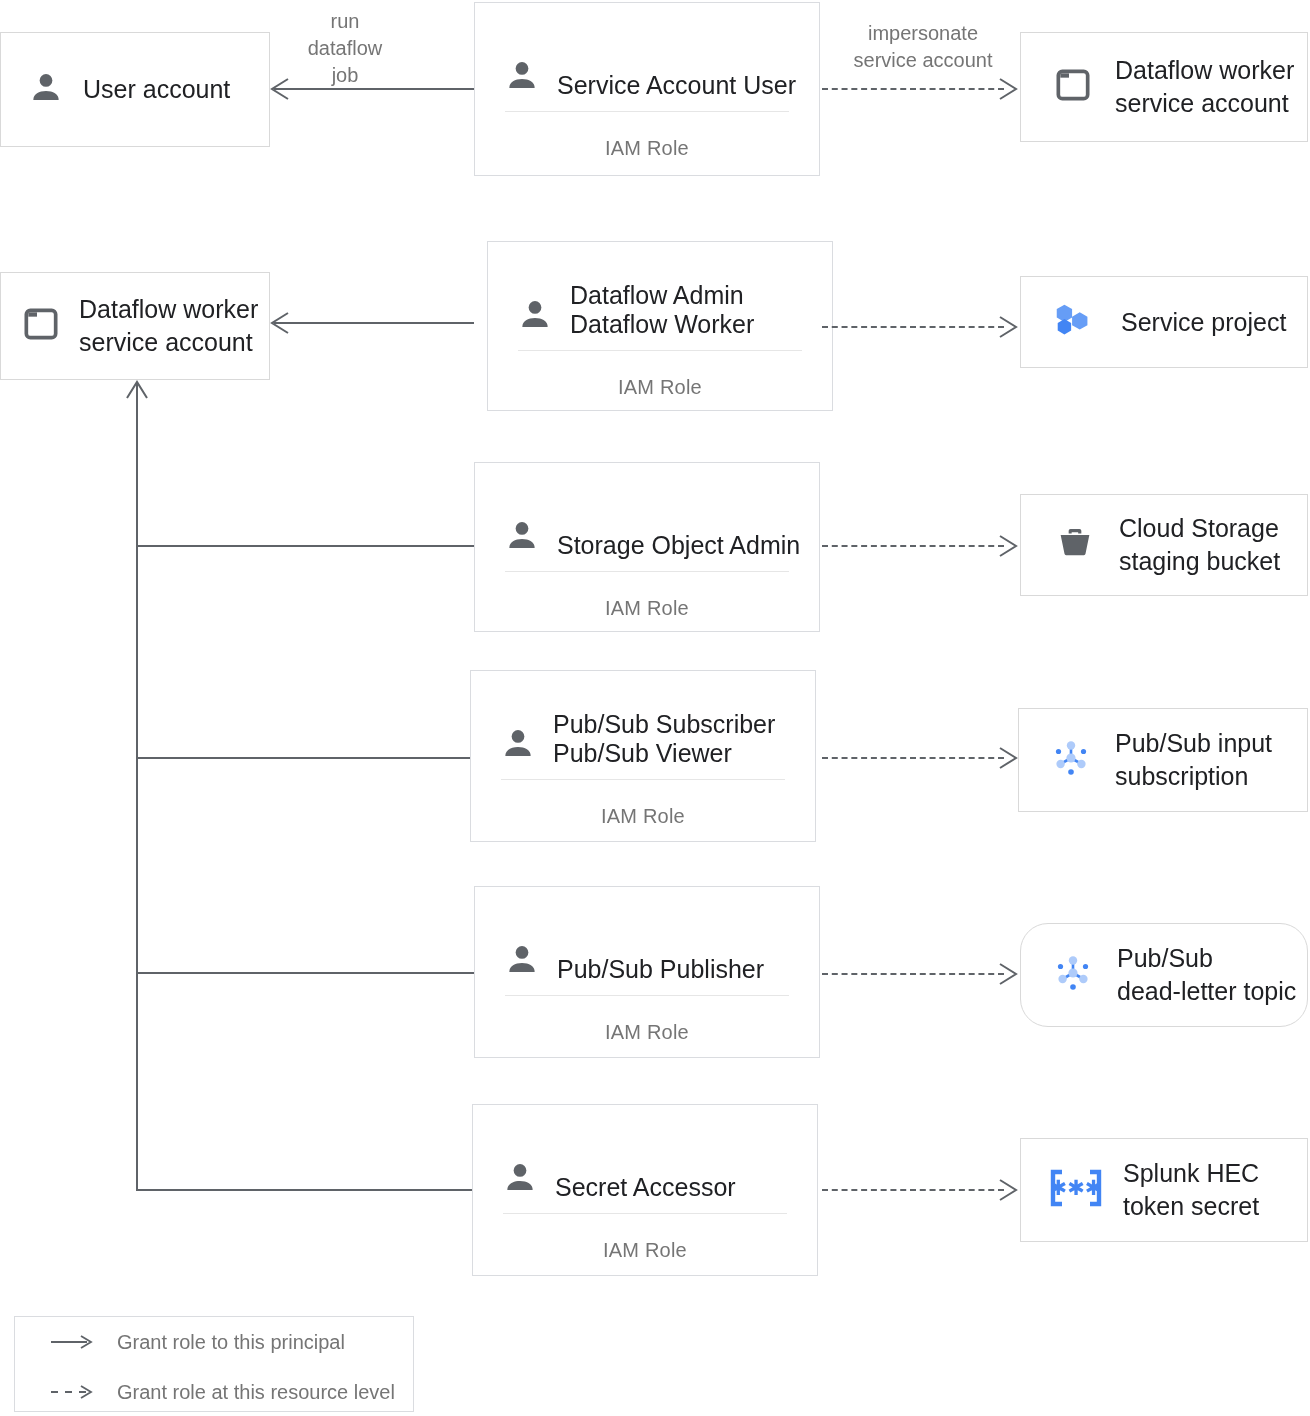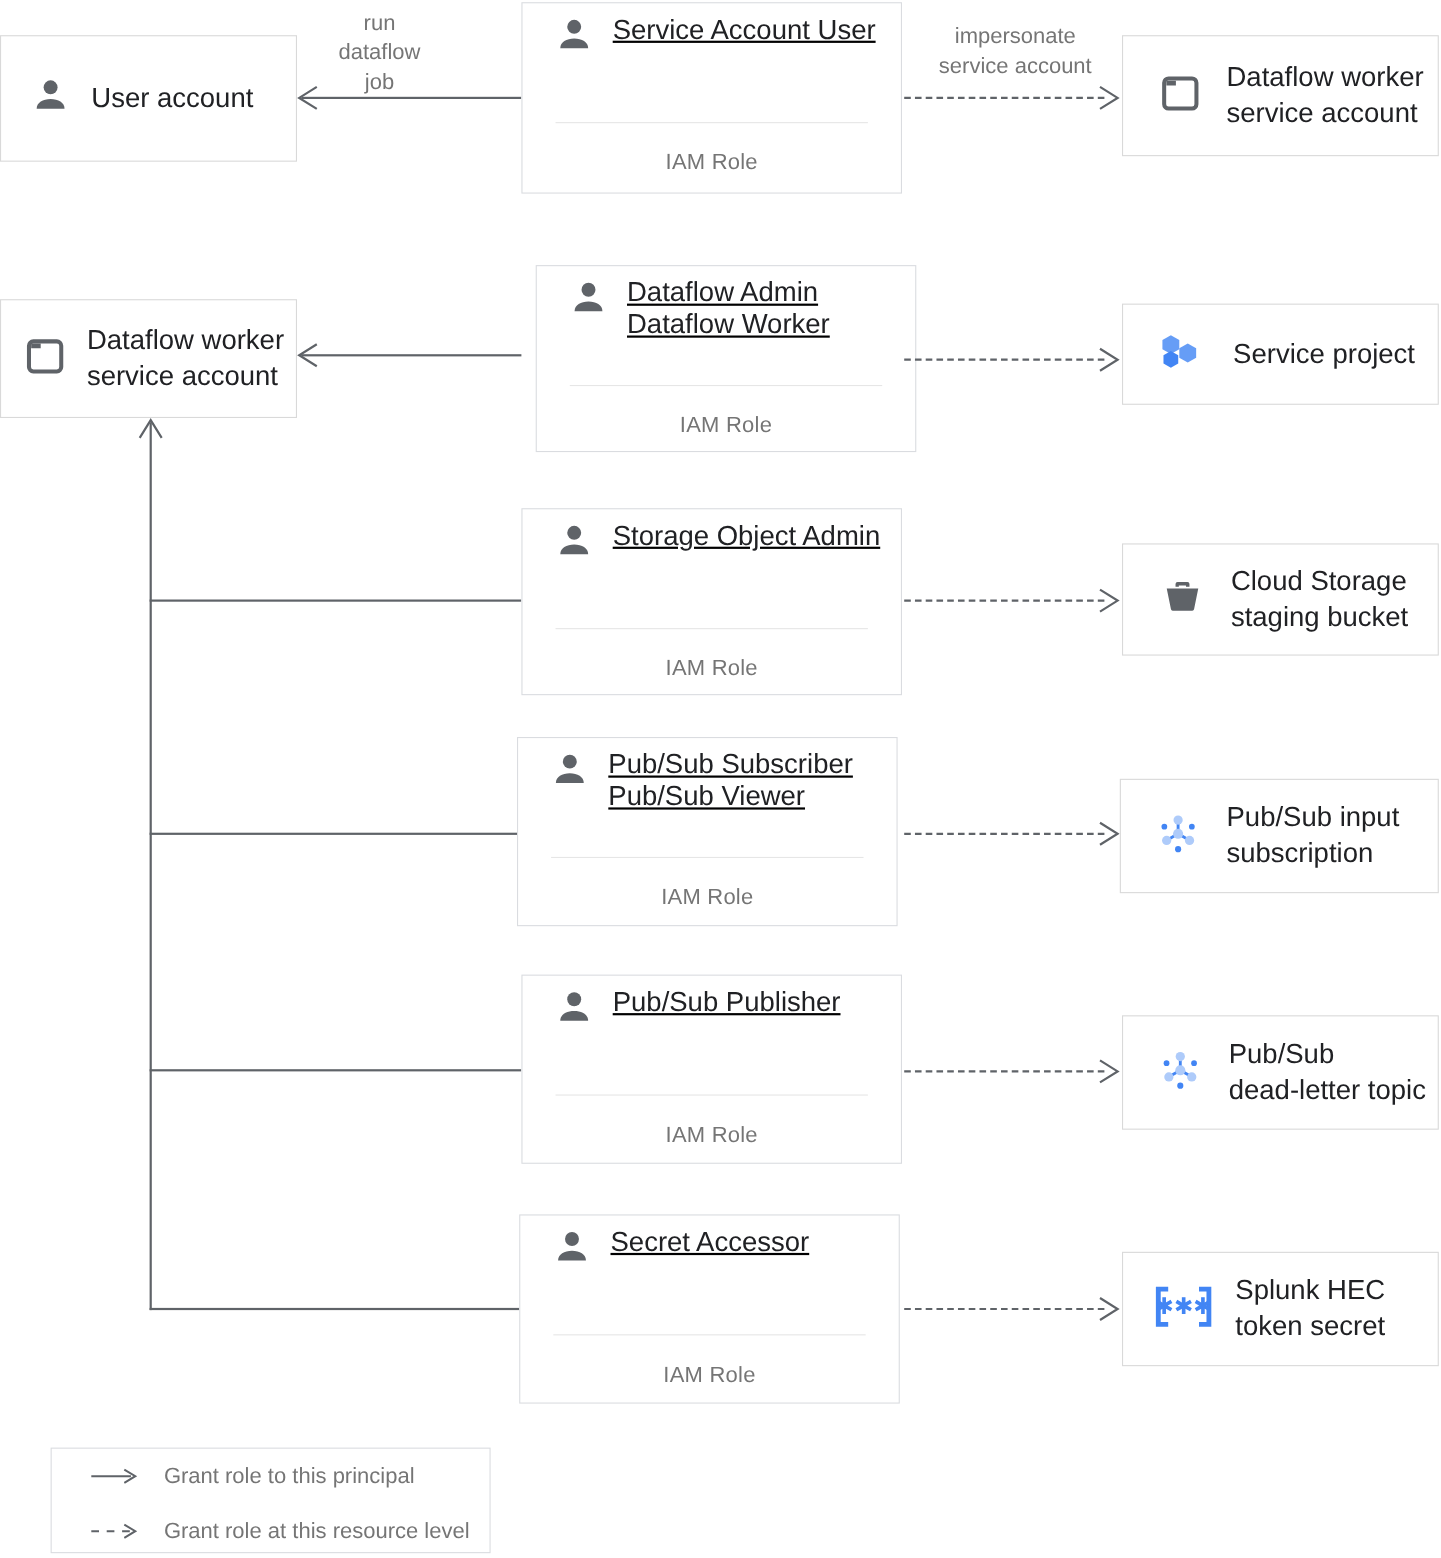--- a/index.html
+++ b/index.html
@@ -44,26 +44,25 @@
 
   
   .role-card {
     position: absolute;
     border: 1px solid #dadce0;
     background: #ffffff;
     box-sizing: border-box;
   }
   .role-top {
     display: flex;
-    align-items: flex-start;
+    align-items: flex-end;
     gap: 16px;
     padding-left: 28px;
     height: 86px;
     margin-top: 10px;
-    text-decoration: underline;
   }
   .role-title {
     font-size: 25px;
     color: #202124;
     line-height: 1.14;
     white-space: pre-line;
   }
   .role-divider {
     height: 1px;
     background: #e6e6e6;
@@ -327,21 +326,21 @@
     </div>
     <div class="role-divider"></div>
     <div class="role-sub">IAM Role</div>
   </div>
 
   <div class="dash-h" style="left:822px; top:973px; width:182px;"></div>
   <svg class="abs" style="left:998px; top:962px;" width="22" height="24" viewBox="0 0 22 24">
     <path d="M2 2 L18 12 L2 22" fill="none" stroke="#5f6368" stroke-width="2"></path>
   </svg>
 
-  <div class="node-box" style="left:1020px; top:923px; width:288px; height:104px;">
+  <div class="node-box" style="left:1020px; top:923px; width:288px; height:104px;border-radius:28px;">
     <div class="node-inner" style="padding-left:28px; gap:20px;">
       <span class="icon">
         <svg width="48" height="48" viewBox="0 0 48 48">
           <line x1="24" y1="13" x2="24" y2="24" stroke="#4285f4" stroke-width="2.6"></line>
           <line x1="24" y1="24" x2="14.5" y2="29.5" stroke="#4285f4" stroke-width="2.6"></line>
           <line x1="24" y1="24" x2="33.5" y2="29.5" stroke="#4285f4" stroke-width="2.6"></line>
           <circle cx="24" cy="24" r="4.6" fill="#aecbfa"></circle>
           <circle cx="24" cy="11.5" r="4.2" fill="#aecbfa"></circle>
           <circle cx="13.6" cy="30" r="4.2" fill="#aecbfa"></circle>
           <circle cx="34.4" cy="30" r="4.2" fill="#aecbfa"></circle>
@@ -381,21 +380,21 @@
           <path d="M15 6 H6 V38 H15" fill="none" stroke="#4285f4" stroke-width="4.4"></path>
           <path d="M43 6 H52 V38 H43" fill="none" stroke="#4285f4" stroke-width="4.4"></path>
           <text x="29" y="29" font-family="'Liberation Sans', sans-serif" font-size="21" fill="#4285f4" text-anchor="middle">✱✱✱</text>
         </svg>
       </span>
       <span class="node-label">Splunk HEC
 token secret</span>
     </div>
   </div>
 
-  <div class="legend" style="left:14px; top:1316px; width:400px; height:96px;margin-left:32px;">
+  <div class="legend" style="left:14px; top:1316px; width:400px; height:96px;">
     <div class="legend-row">
       <svg class="icon" width="46" height="16" viewBox="0 0 46 16">
         <line x1="2" y1="8" x2="38" y2="8" stroke="#5f6368" stroke-width="1.8"></line>
         <path d="M32 2 L42 8 L32 14" fill="none" stroke="#5f6368" stroke-width="1.8"></path>
       </svg>
       <span class="legend-text">Grant role to this principal</span>
     </div>
     <div class="legend-row">
       <svg class="icon" width="46" height="16" viewBox="0 0 46 16">
         <line x1="2" y1="8" x2="38" y2="8" stroke="#5f6368" stroke-width="1.8" stroke-dasharray="7 7"></line>

